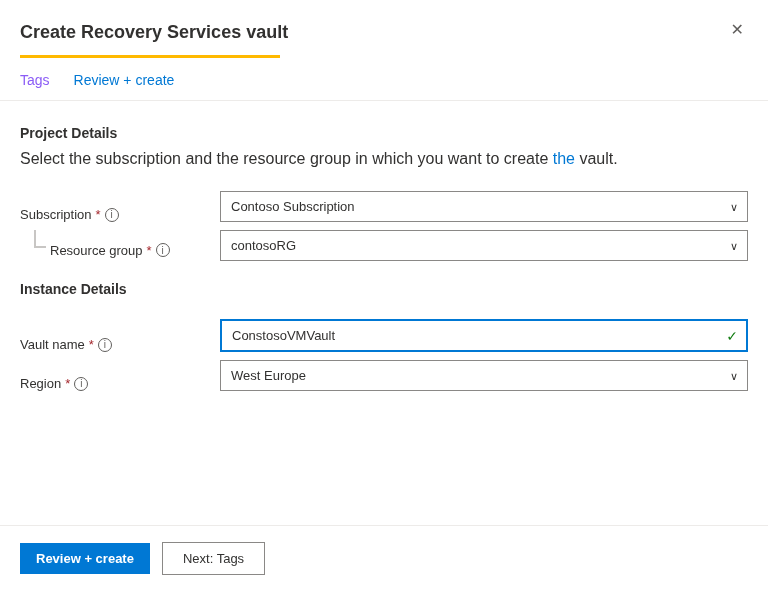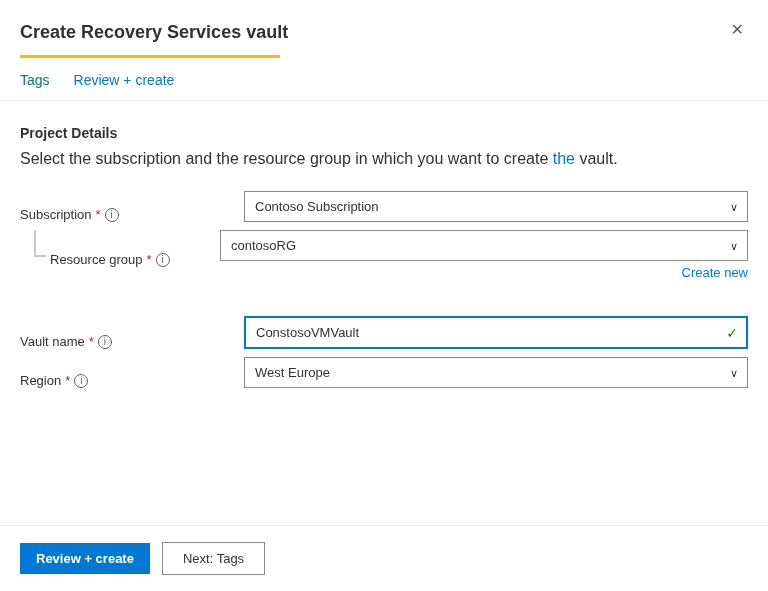--- a/index.html
+++ b/index.html
@@ -55,21 +55,21 @@
       display: flex;
       padding: 0 20px;
       border-bottom: 1px solid #edebe9;
       margin-top: 4px;
     }
     .tab {
       padding: 10px 16px 10px 0;
       margin-right: 8px;
       cursor: pointer;
       font-size: 14px;
-      color: #0f766e;
+      color: #8b5cf6;
       border-bottom: 2px solid transparent;
       position: relative;
       background: none;
       border-top: none;
       border-left: none;
       border-right: none;
     }
     .tab.active {
       color: #0078d4;
       border-bottom: 2px solid #0078d4;
@@ -210,21 +210,20 @@
       align-items: flex-end;
       margin-bottom: 8px;
     }
     .subscription-label-col {
       width: 200px;
       flex-shrink: 0;
       padding-top: 9px;
     }
     .subscription-control-col {
       flex: 1;
-      margin-left: 24px;
     }
     .rg-container {
       display: flex;
       margin-bottom: 4px;
     }
     .rg-tree {
       width: 30px;
       flex-shrink: 0;
       display: flex;
       align-items: stretch;
@@ -315,25 +314,25 @@
           <span class="info-icon">i</span>
         </div>
       </div>
       <div class="rg-control-col">
         <div class="select-wrapper">
           <select class="form-select">
             <option>contosoRG</option>
           </select>
           <span class="chevron">∨</span>
         </div>
-        <div class="create-new-link">Create new</div>
       </div>
     </div>
 
     <div class="section-divider"></div>
+    <div class="section-title">Instance Details</div>
     <div style="height:16px"></div>
 
     <div class="subscription-row">
       <div class="subscription-label-col">
         <div class="form-label">
           <span>Vault name</span>
           <span class="required-star"> *</span>
           <span class="info-icon">i</span>
         </div>
       </div>

